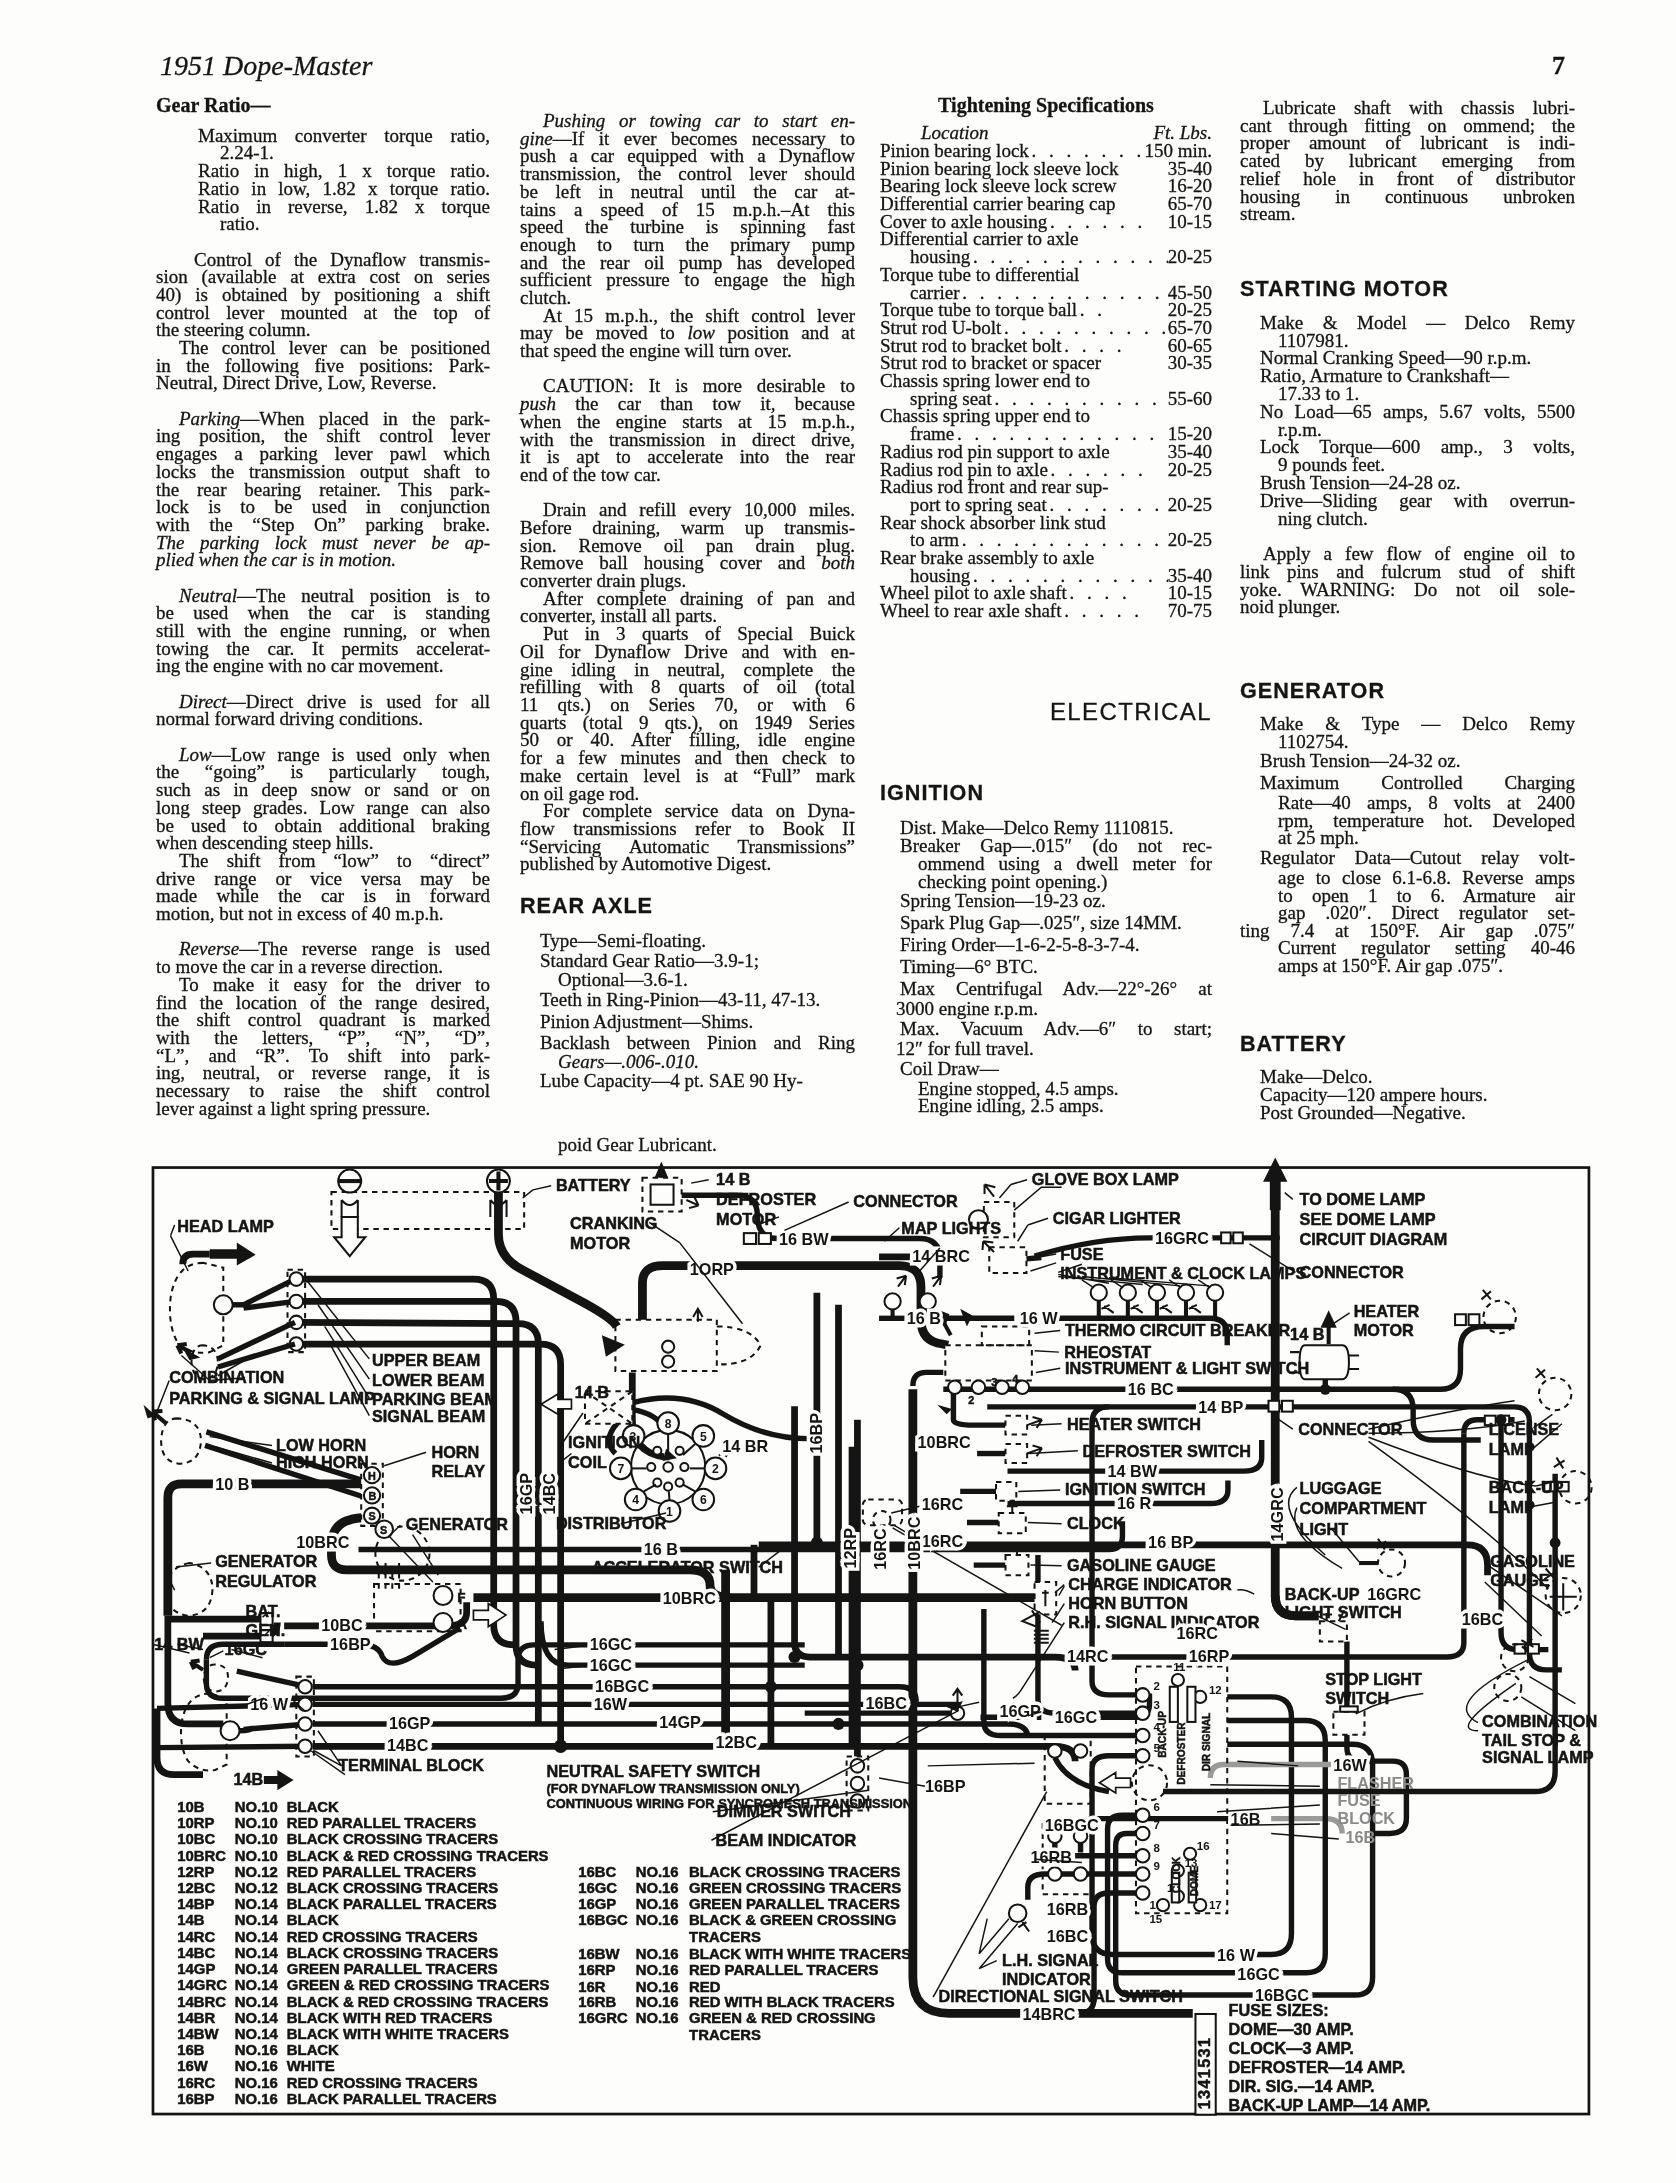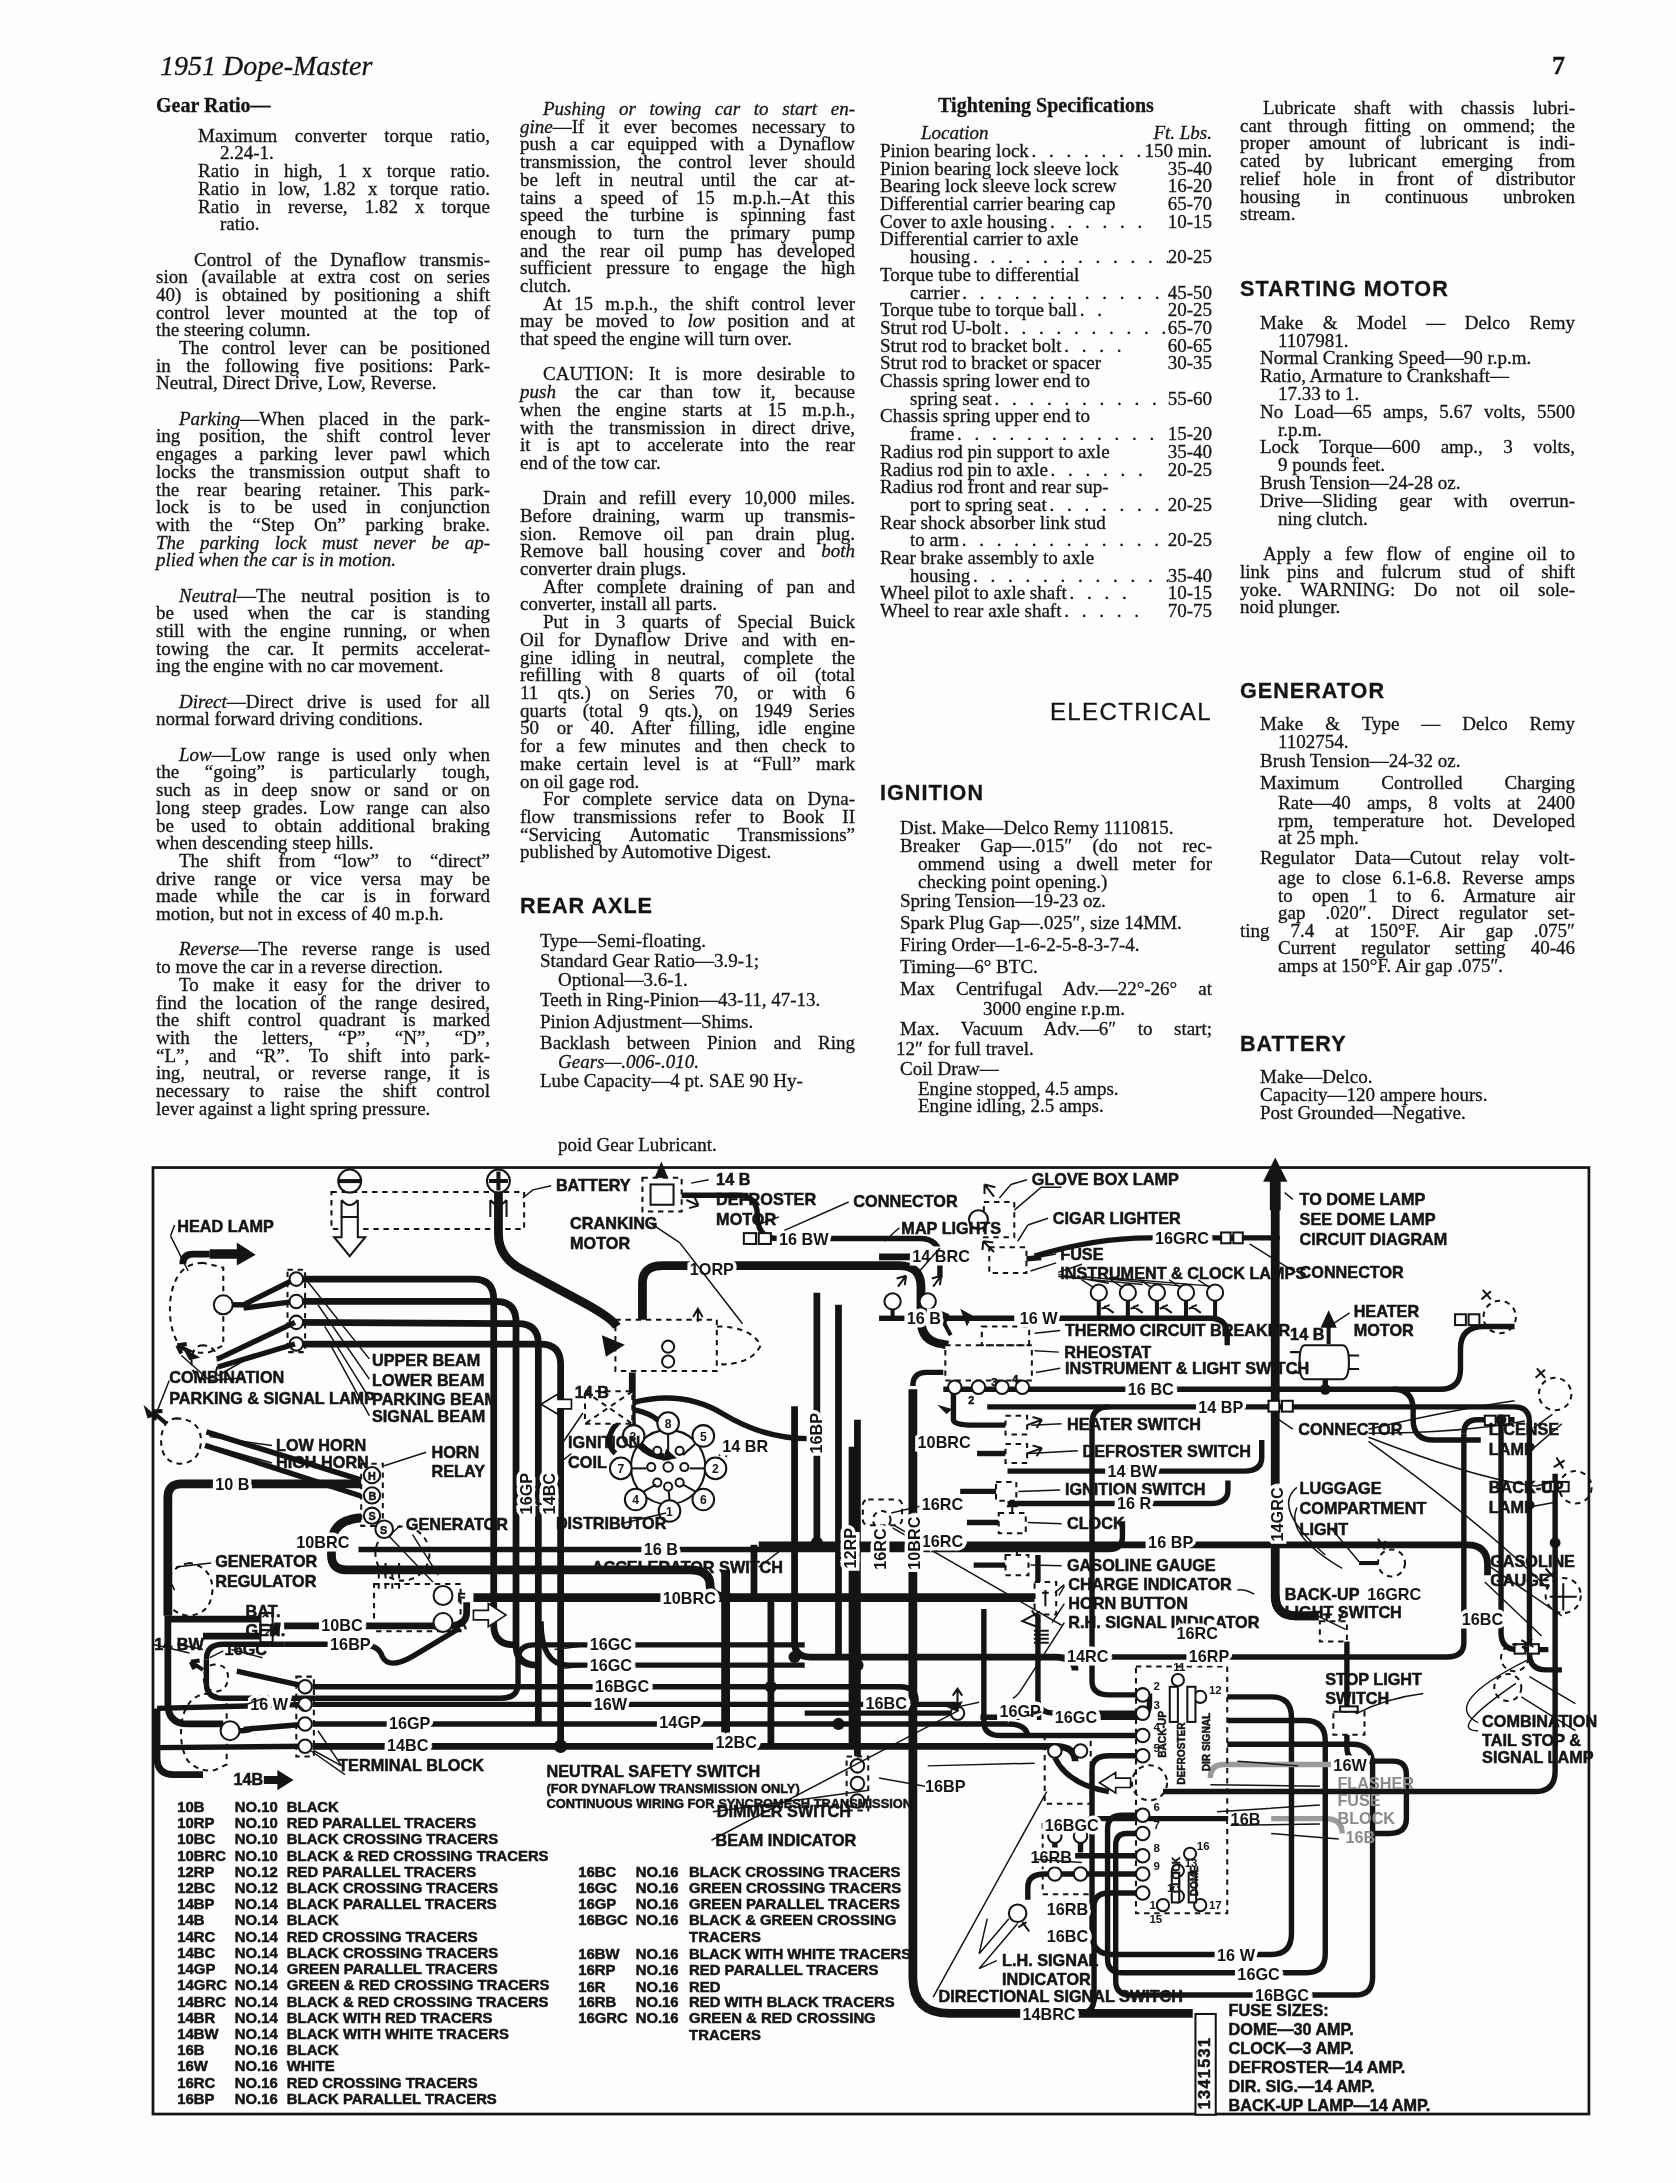--- a/index.html
+++ b/index.html
@@ -75,21 +75,21 @@
 <div class="j in">To make it easy for the driver to</div>
 <div class="j">find the location of the range desired,</div>
 <div class="j">the shift control quadrant is marked</div>
 <div class="j">with the letters, “P”, “N”, “D”,</div>
 <div class="j">“L”, and “R”. To shift into park-</div>
 <div class="j">ing, neutral, or reverse range, it is</div>
 <div class="j">necessary to raise the shift control</div>
 <div class="l">lever against a light spring pressure.</div>
 </div>
 
-<div class="col" style="left:520px;top:100px;width:335px;">
+<div class="col" style="left:520px;top:112px;width:335px;">
 <div class="j in"><i>Pushing or towing car to start en-</i></div>
 <div class="j"><i>gine</i>—If it ever becomes necessary to</div>
 <div class="j">push a car equipped with a Dynaflow</div>
 <div class="j">transmission, the control lever should</div>
 <div class="j">be left in neutral until the car at-</div>
 <div class="j">tains a speed of 15 m.p.h.–At this</div>
 <div class="j">speed the turbine is spinning fast</div>
 <div class="j">enough to turn the primary pump</div>
 <div class="j">and the rear oil pump has developed</div>
 <div class="j">sufficient pressure to engage the high</div>
@@ -265,21 +265,21 @@
 <div style="height:17.6px"></div>
 <div class="l h" style="line-height:18px;">Dist. Make—Delco Remy 1110815.</div>
 <div class="j h" style="line-height:18px;">Breaker Gap—.015″ (do not rec-</div>
 <div class="j h2" style="line-height:17.6px;">ommend using a dwell meter for</div>
 <div class="l h2" style="line-height:17.6px;">checking point opening.)</div>
 <div class="l h" style="line-height:22px;">Spring Tension—19-23 oz.</div>
 <div class="l h" style="line-height:22px;">Spark Plug Gap—.025″, size 14MM.</div>
 <div class="l h" style="line-height:22px;">Firing Order—1-6-2-5-8-3-7-4.</div>
 <div class="l h" style="line-height:22px;">Timing—6° BTC.</div>
 <div class="j h" style="line-height:22px;">Max Centrifugal Adv.—22°-26° at</div>
-<div class="l" style="line-height:17.6px;padding-left:16px;text-align:center;">3000 engine r.p.m.</div>
+<div class="l" style="line-height:17.6px;padding-left:16px;">3000 engine r.p.m.</div>
 <div class="j h" style="line-height:22px;">Max. Vacuum Adv.—6″ to start;</div>
 <div class="l" style="line-height:17.6px;padding-left:16px;">12″ for full travel.</div>
 <div class="l h" style="line-height:22px;">Coil Draw—</div>
 <div class="l h2" style="line-height:17.6px;">Engine stopped, 4.5 amps.</div>
 <div class="l h2" style="line-height:17.6px;">Engine idling, 2.5 amps.</div>
 </div>
 
 <div class="col" style="left:1240px;top:99px;width:335px;">
 <div class="j in">Lubricate shaft with chassis lubri-</div>
 <div class="j">cant through fitting on ommend; the</div>

